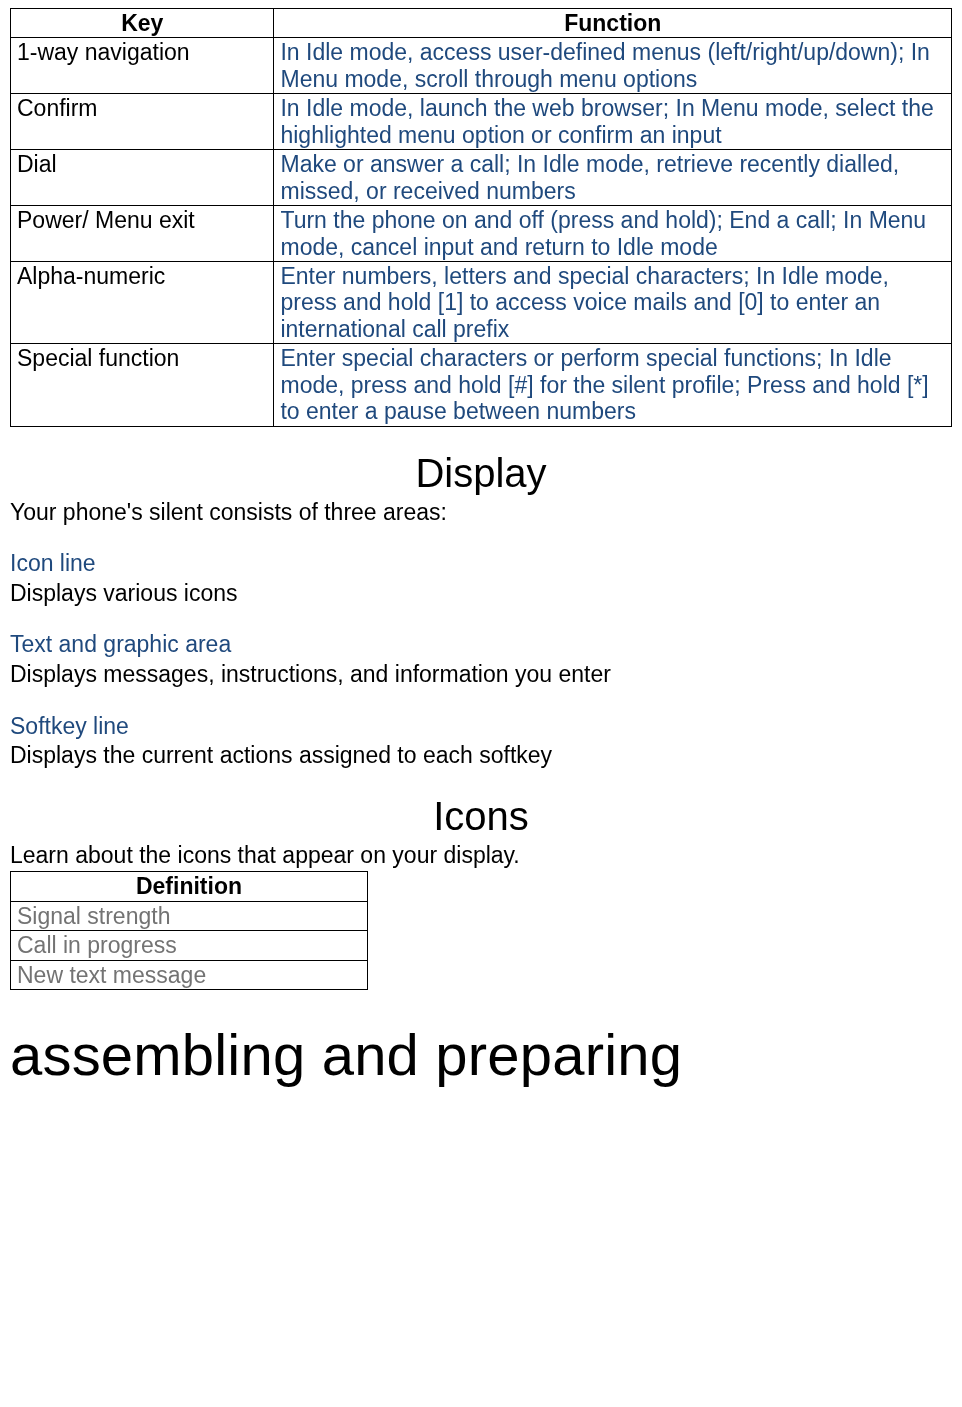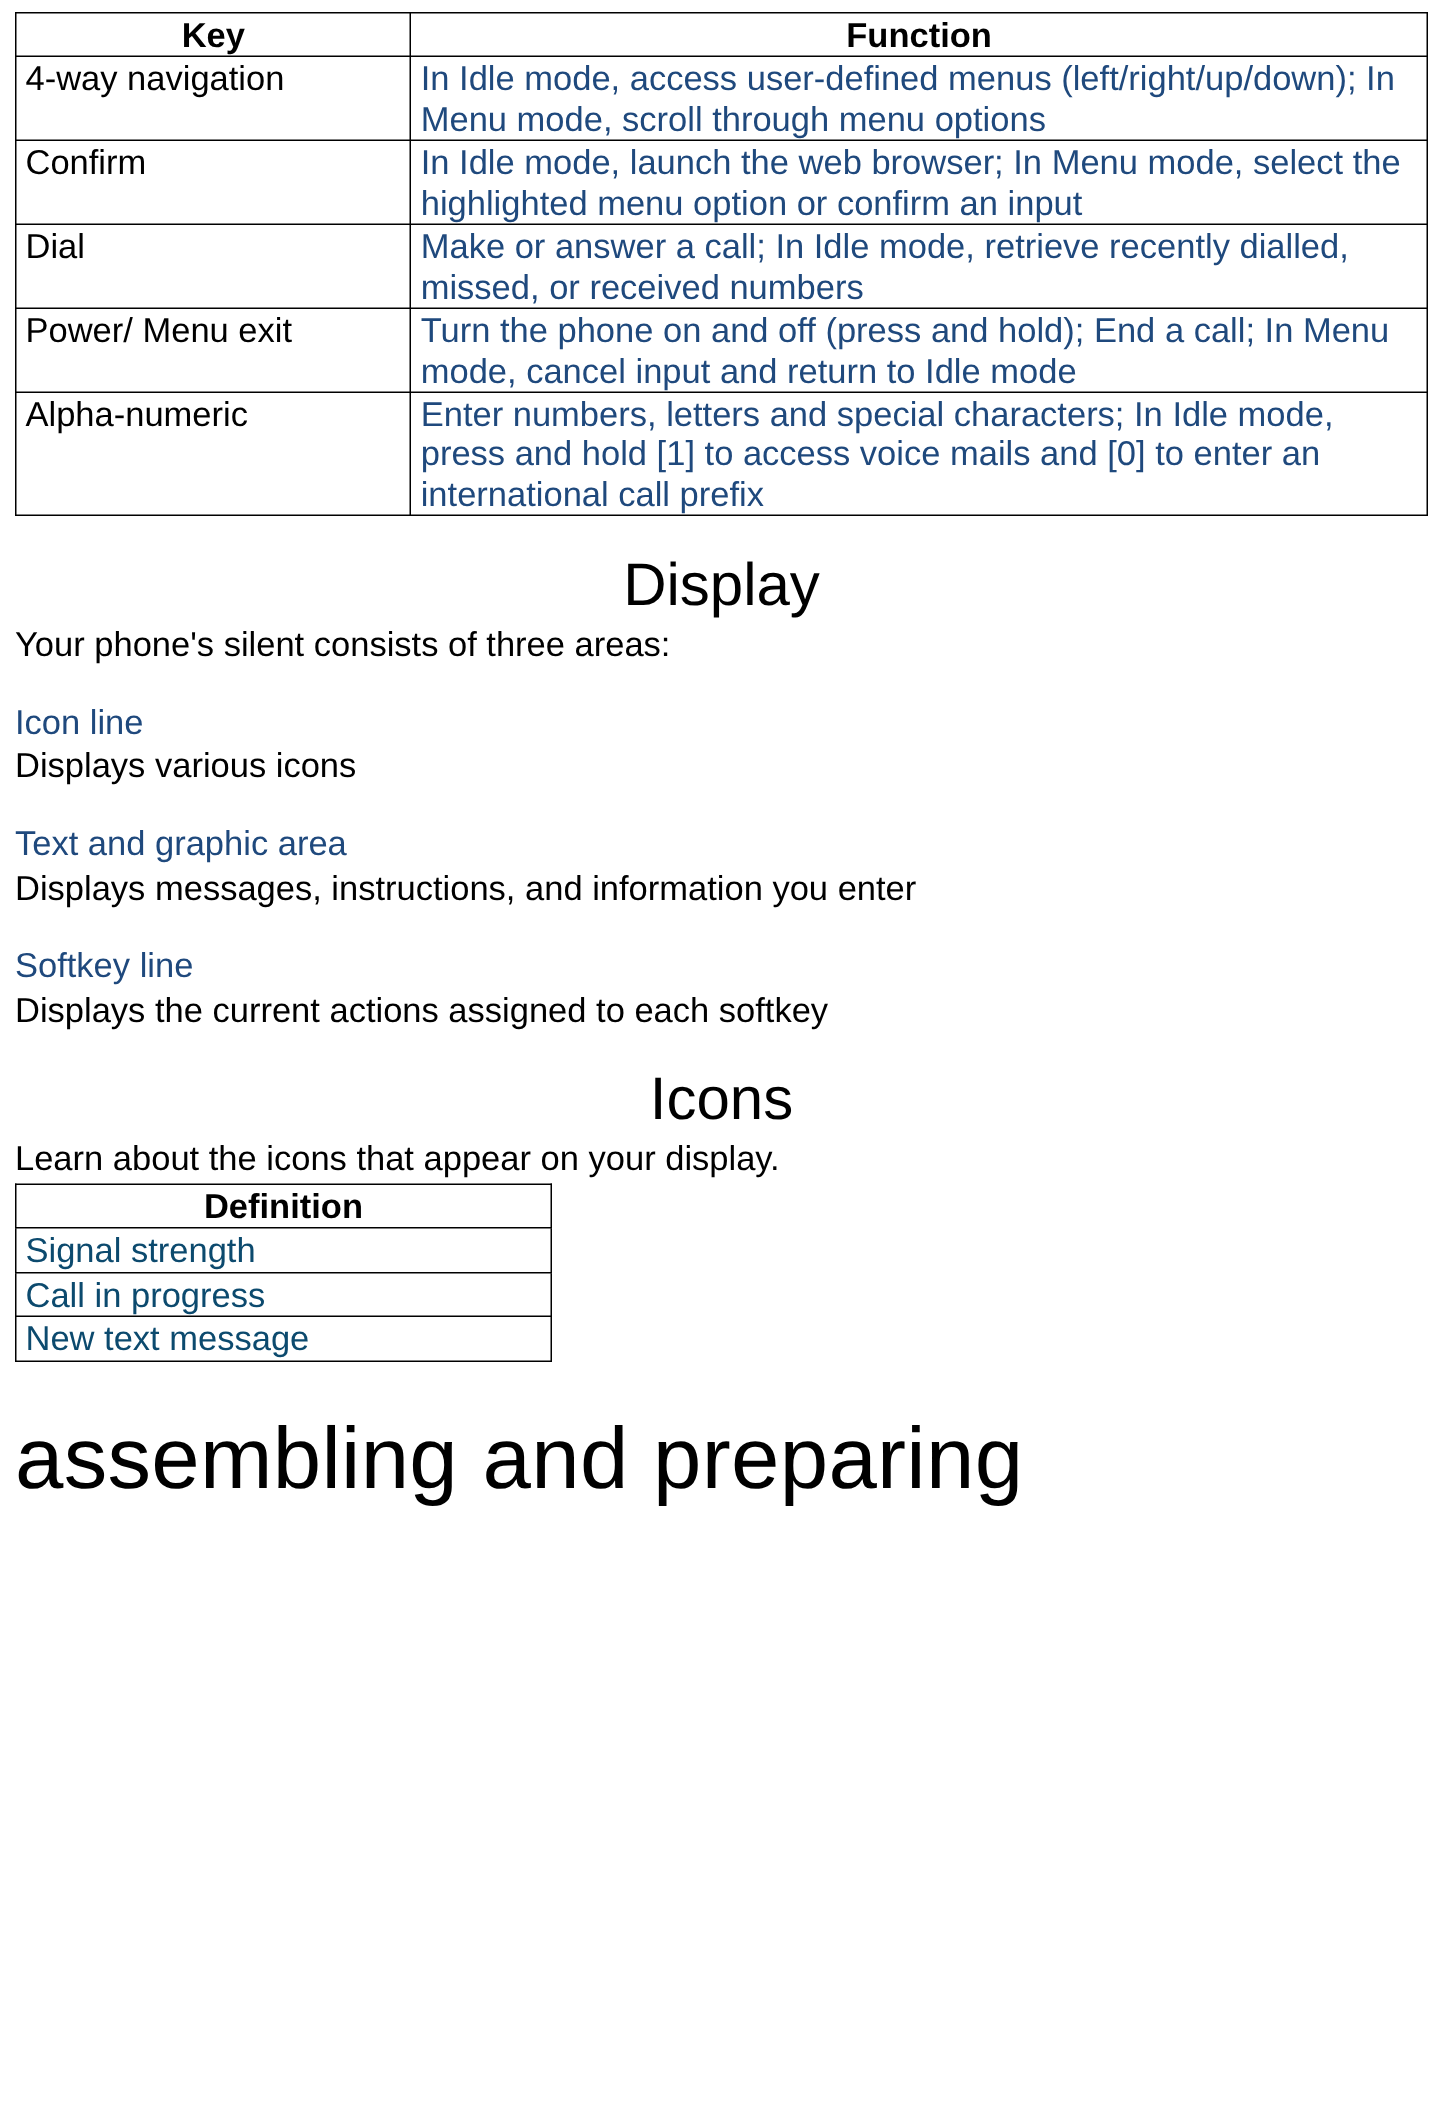--- a/index.html
+++ b/index.html
@@ -30,21 +30,21 @@
     font-weight: bold;
   }
   .col-key { width: 28%; }
   .col-func { width: 72%; }
   .func-text { color: #1f497d; }
   .defs-table {
     width: 38%;
     margin-top: 2px;
   }
   .defs-table th { text-align: center; }
-  .defs-table td { color: #0c4a6e; }
+  .defs-table td { color: #737373; }
 
   h2 {
     font-size: 40px;
     font-weight: normal;
     margin: 22px 0 0 0;
     text-align: center;
   }
   h3 {
     font-size: 23px;
     font-weight: normal;
@@ -67,38 +67,42 @@
 
 <table class="keys-table">
   <thead>
     <tr>
       <th class="col-key">Key</th>
       <th class="col-func">Function</th>
     </tr>
   </thead>
   <tbody>
     <tr>
-        <td>4-way navigation</td>
+        <td>1-way navigation</td>
         <td class="func-text">In Idle mode, access user-defined menus (left/right/up/down); In Menu mode, scroll through menu options</td>
       </tr>
     <tr>
         <td>Confirm</td>
         <td class="func-text">In Idle mode, launch the web browser; In Menu mode, select the highlighted menu option or confirm an input</td>
       </tr>
     <tr>
         <td>Dial</td>
         <td class="func-text">Make or answer a call; In Idle mode, retrieve recently dialled, missed, or received numbers</td>
       </tr>
     <tr>
         <td>Power/ Menu exit</td>
         <td class="func-text">Turn the phone on and off (press and hold); End a call; In Menu mode, cancel input and return to Idle mode</td>
       </tr>
     <tr>
         <td>Alpha-numeric</td>
         <td class="func-text">Enter numbers, letters and special characters; In Idle mode, press and hold [1] to access voice mails and [0] to enter an international call prefix</td>
+      </tr>
+    <tr>
+        <td>Special function</td>
+        <td class="func-text">Enter special characters or perform special functions; In Idle mode, press and hold [#] for the silent profile; Press and hold [*] to enter a pause between numbers</td>
       </tr>
   </tbody>
 </table>
 
 <h2>Display</h2>
 <p>Your phone's silent consists of three areas:</p>
 
 <h3>Icon line</h3>
 <p>Displays various icons</p>
 

